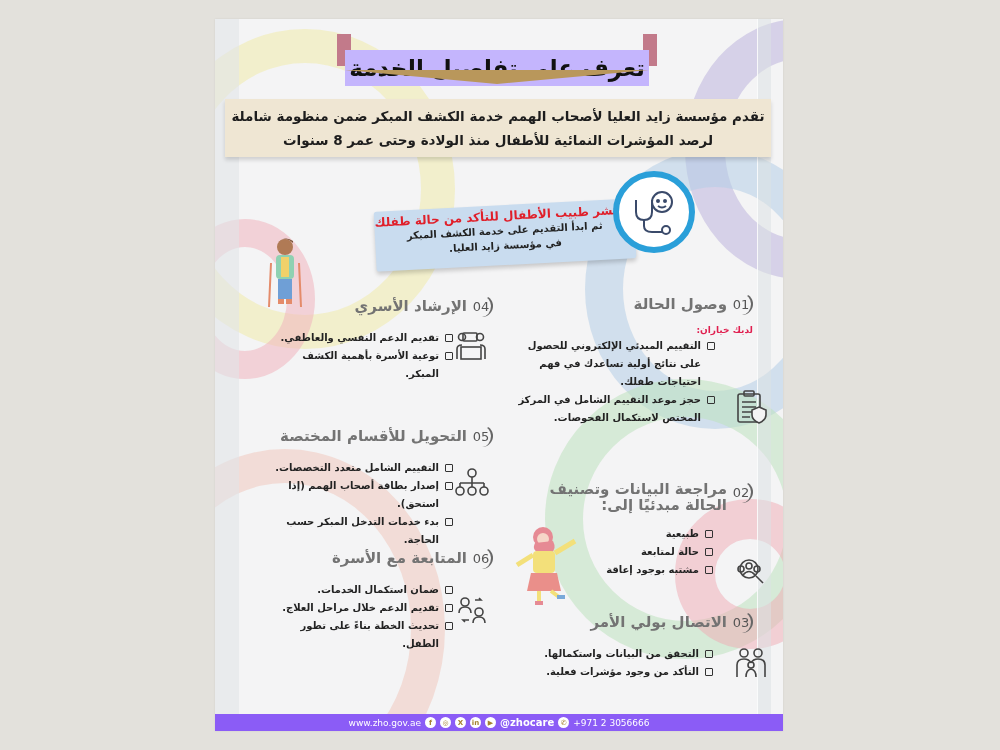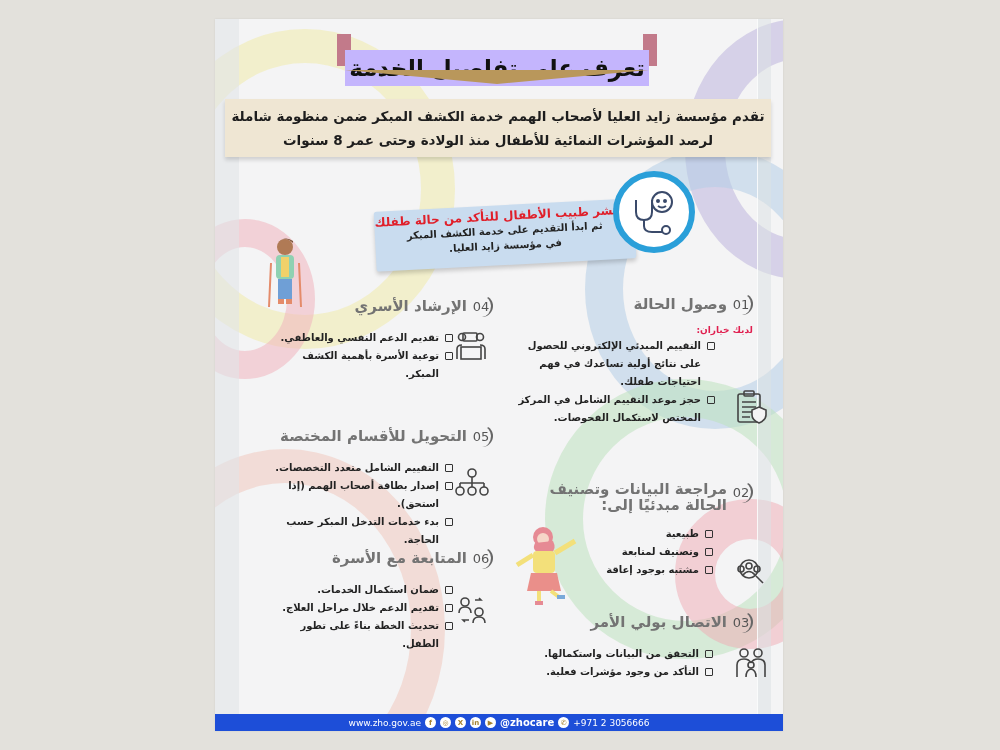--- a/index.html
+++ b/index.html
@@ -81,21 +81,21 @@
     direction: ltr;
   }
   .step-title { font-weight: bold; font-size: 15px; color: #737373; }
   .step-body { font-size: 10px; font-weight: bold; color: #222; line-height: 17px; }
   .bullet { display: flex; align-items: flex-start; gap: 6px; font-size: 10px; color: #222; line-height: 18px; font-weight: bold; }
   .chk { width: 8px; height: 8px; border: 1.3px solid #333; margin-top: 5px; flex: 0 0 auto; border-radius: 1px; }
   .sub-red { color: #e01f4f; font-size: 9px; font-weight: bold; }
   .icon { position: absolute; }
 
   .footer {
-    position: absolute; left: 0; right: 0; bottom: 0; height: 17px; background: #1d4ed8;
+    position: absolute; left: 0; right: 0; bottom: 0; height: 17px; background: #8b5cf6;
     display: flex; align-items: center; justify-content: center; gap: 4px;
     color: #fff; font-size: 9px;
   }
   .soc { width: 11px; height: 11px; border-radius: 50%; background: #fff; color: #a6822f; font-size: 7px;
     display: inline-flex; align-items: center; justify-content: center; font-weight: bold; }
   .footer .handle { font-weight: bold; font-size: 10px; }
 </style>
 </head>
 <body>
 
@@ -174,21 +174,21 @@
       <span class="num">02</span>
       <span class="step-title" style="line-height:16px; width:200px;">مراجعة البيانات وتصنيف الحالة مبدئيًا إلى:</span>
     </div>
     <div style="margin-right:40px; margin-top:12px;">
       <div class="bullet">
           <span class="chk"></span>
           <span>طبيعية</span>
         </div>
       <div class="bullet">
           <span class="chk"></span>
-          <span>وتصنيف لمتابعة</span>
+          <span>حالة لمتابعة</span>
         </div>
       <div class="bullet">
           <span class="chk"></span>
           <span>مشتبه بوجود إعاقة</span>
         </div>
     </div>
   </div>
   <div class="icon" style="left:520px; top:536px;">
     <svg width="32" height="30" viewBox="0 0 32 30" fill="none" stroke="#444" stroke-width="1.6">
       <circle cx="14" cy="14" r="9"></circle>

